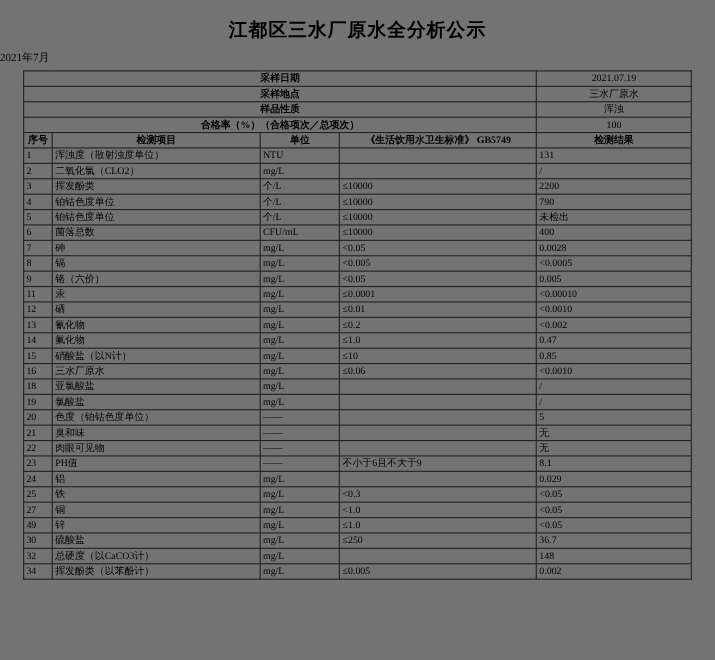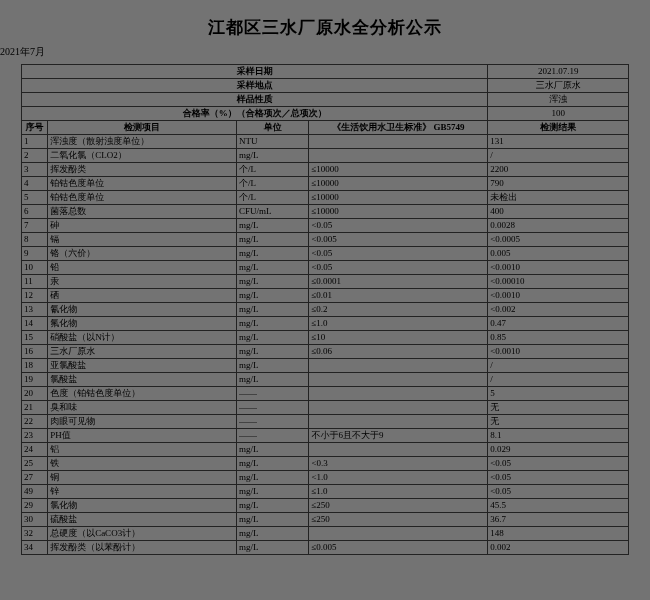--- a/index.html
+++ b/index.html
@@ -172,27 +172,20 @@
           <td>&lt;0.0005</td>
         </tr>
       <tr>
           <td>9</td>
           <td>铬（六价）</td>
           <td>mg/L</td>
           <td>&lt;0.05</td>
           <td>0.005</td>
         </tr>
       <tr>
-          <td>10</td>
-          <td>铅</td>
-          <td>mg/L</td>
-          <td>&lt;0.05</td>
-          <td>&lt;0.0010</td>
-        </tr>
-      <tr>
           <td>11</td>
           <td>汞</td>
           <td>mg/L</td>
           <td>≤0.0001</td>
           <td>&lt;0.00010</td>
         </tr>
       <tr>
           <td>12</td>
           <td>硒</td>
           <td>mg/L</td>
@@ -291,27 +284,20 @@
           <td>&lt;0.05</td>
         </tr>
       <tr>
           <td>49</td>
           <td>锌</td>
           <td>mg/L</td>
           <td>≤1.0</td>
           <td>&lt;0.05</td>
         </tr>
       <tr>
-          <td>29</td>
-          <td>氯化物</td>
-          <td>mg/L</td>
-          <td>≤250</td>
-          <td>45.5</td>
-        </tr>
-      <tr>
           <td>30</td>
           <td>硫酸盐</td>
           <td>mg/L</td>
           <td>≤250</td>
           <td>36.7</td>
         </tr>
       <tr>
           <td>32</td>
           <td>总硬度（以CaCO3计）</td>
           <td>mg/L</td>

